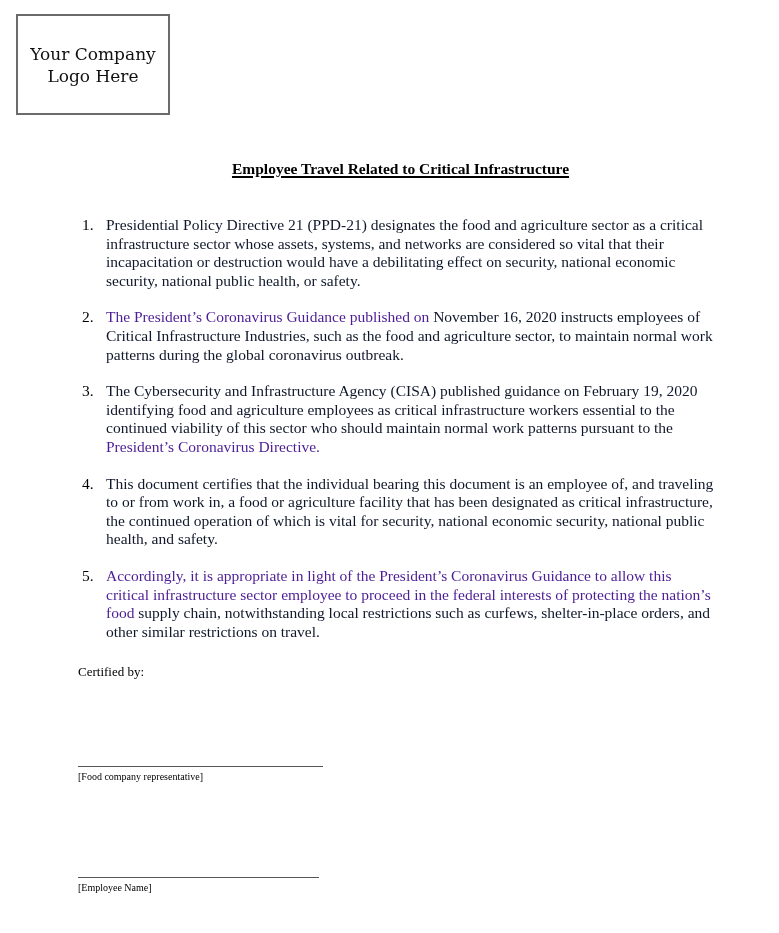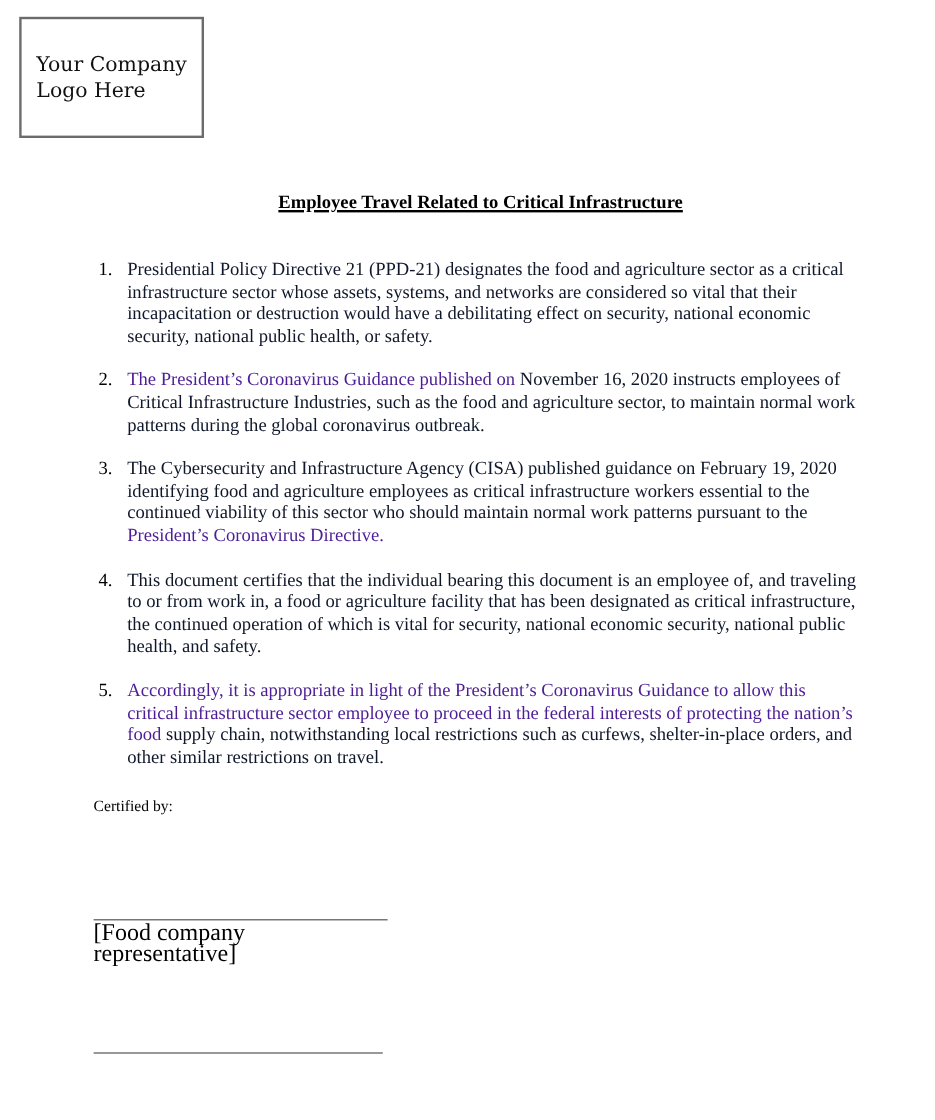--- a/index.html
+++ b/index.html
@@ -19,20 +19,21 @@
       position: absolute;
       left: 16px;
       top: 14px;
       width: 154px;
       height: 101px;
       border: 2px solid #6b6b6b;
       box-sizing: border-box;
       display: flex;
       align-items: center;
       justify-content: center;
+      text-align: center;
     }
     .logo-text {
       font-family: "DejaVu Serif", "Liberation Serif", serif;
       font-size: 17px;
       line-height: 22px;
       color: #111111;
       white-space: pre-line;
     }
     .doc-title {
       position: absolute;
@@ -80,21 +81,21 @@
       position: absolute;
       left: 78px;
       width: 245px;
     }
     .sig-line {
       height: 0;
       border-top: 1px solid #555555;
       width: 245px;
     }
     .sig-label {
-      font-size: 20px;
+      font-size: 10px;
       line-height: 18px;
       margin-top: 1px;
     }
   </style>
 </head>
 <body>
 
 <div class="logo-box">
   <span class="logo-text">Your Company
 Logo Here</span>
@@ -127,13 +128,14 @@
 
 <div class="certified">Certified by:</div>
 
 <div class="sig-block" style="top: 766px;">
   <div class="sig-line"></div>
   <div class="sig-label">[Food company representative]</div>
 </div>
 
 <div class="sig-block" style="top: 877px;">
   <div class="sig-line" style="width:241px;"></div>
+  <div class="sig-label">[Employee Name]</div>
 </div>
 
 </body></html>

